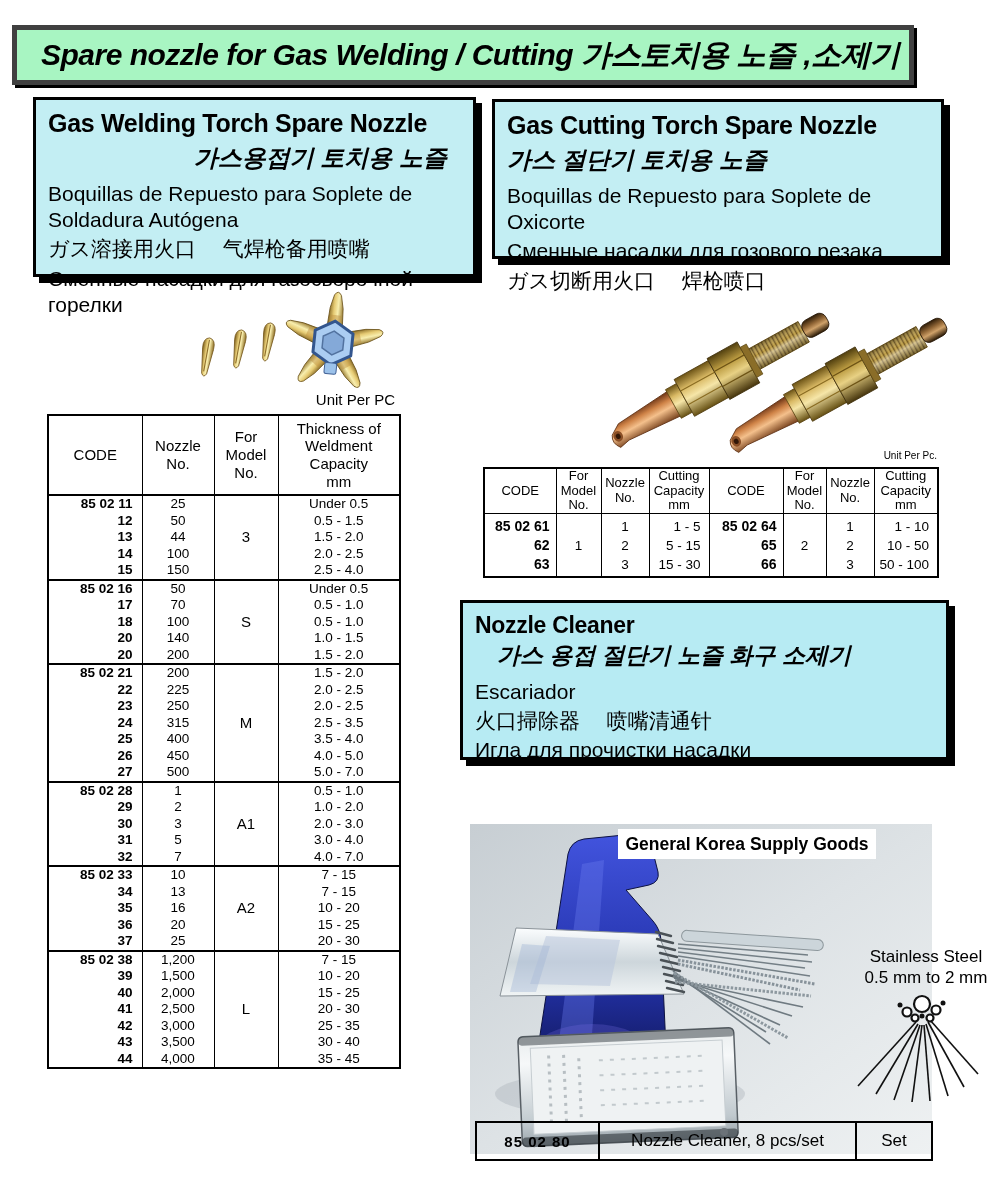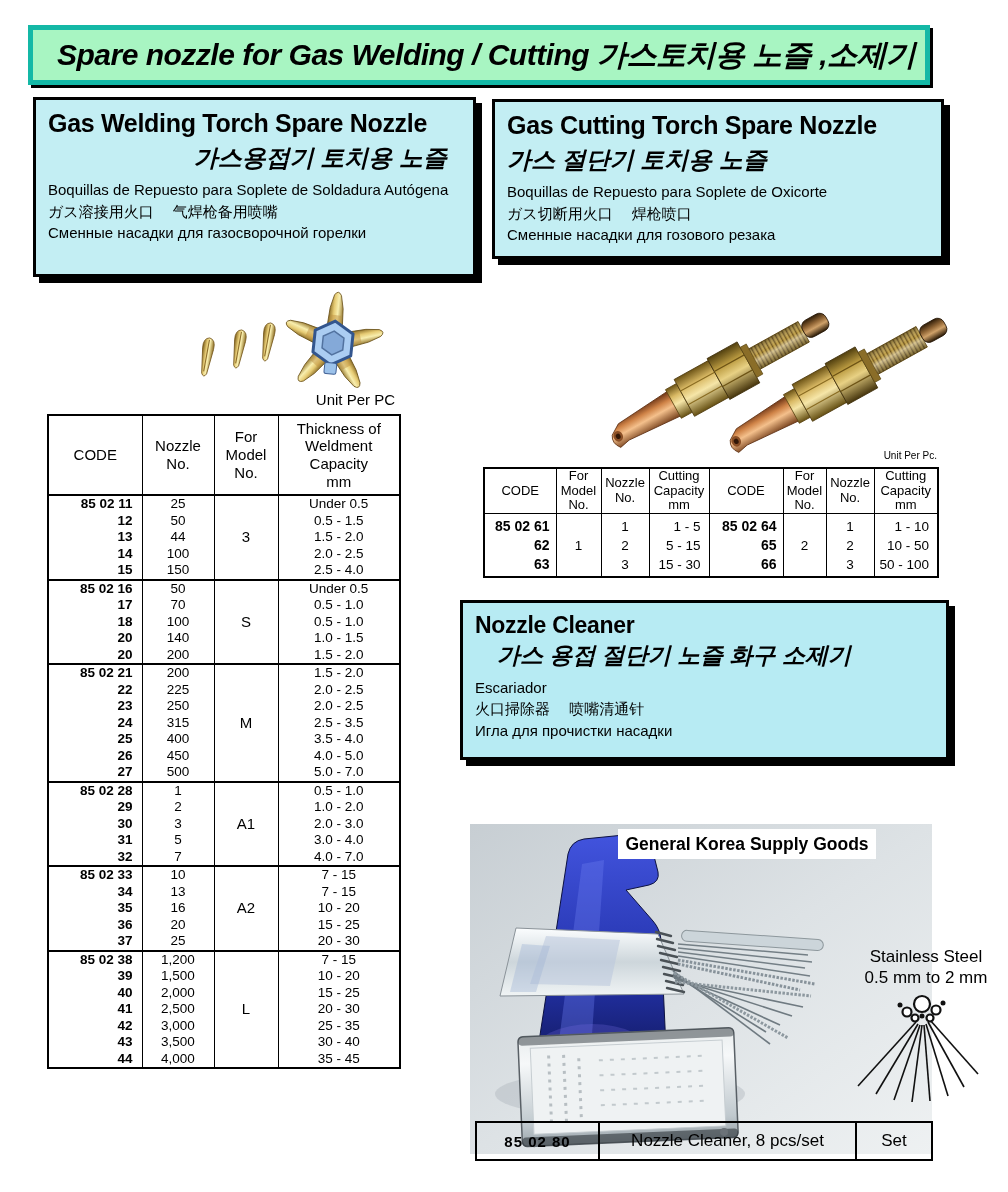--- a/index.html
+++ b/index.html
@@ -1,34 +1,34 @@
 <!DOCTYPE html>
 <html><head>
 <meta charset="utf-8">
 <style>
   html,body{margin:0;padding:0;background:#fff;}
   #page{position:relative;width:1008px;height:1192px;background:#fff;overflow:hidden;
         font-family:"Liberation Sans",sans-serif;color:#000;}
 
   
-  #banner{position:absolute;left:28px;top:25px;width:902px;height:60px;box-sizing:border-box;
-          background:#a8f5c2;border:5px solid #14b8a6;box-shadow:3px 3px 0 #000;
+  #banner{position:absolute;left:12px;top:25px;width:902px;height:60px;box-sizing:border-box;
+          background:#a8f5c2;border:5px solid #404040;box-shadow:3px 3px 0 #000;
           display:flex;align-items:center;padding-left:24px;}
   #banner span{font-size:30px;font-weight:bold;font-style:italic;letter-spacing:-0.5px;white-space:nowrap;}
 
   
   .infobox{position:absolute;box-sizing:border-box;background:#c3eef3;border:3px solid #000;
            box-shadow:6px 6px 0 #000;padding:10px 12px;}
   #welding-box{left:33px;top:97px;width:443px;height:180px;}
   #cutting-box{left:492px;top:99px;width:452px;height:160px;}
   #cleaner-box{left:460px;top:600px;width:489px;height:160px;background:#b7ebf3;}
   .box-title{font-size:25px;font-weight:bold;letter-spacing:-0.3px;line-height:1.1;}
   .box-ko{font-size:24px;font-weight:bold;font-style:italic;margin-top:7px;line-height:1.1;}
   #welding-box .box-ko{text-align:right;padding-right:14px;}
-  .box-line{font-size:15px;margin-top:3px;line-height:1.25;}
+  .box-line{font-size:21px;margin-top:3px;line-height:1.25;}
   .box-line.gap{margin-top:10px;}
   #cleaner-box .box-title{font-size:23px;}
   #cleaner-box .box-ko{font-size:23px;margin-top:5px;margin-left:22px;}
 
   
   #unit-pc{position:absolute;left:230px;top:391px;width:165px;text-align:right;font-size:15px;}
   #unit-pc2{position:absolute;left:797px;top:450px;width:140px;text-align:right;font-size:10px;}
 
   
   #welding-table-wrap{position:absolute;left:47px;top:414px;}
@@ -83,22 +83,22 @@
     <div class="box-ko">가스용접기 토치용 노즐</div>
     <div class="box-line gap">Boquillas de Repuesto para Soplete de Soldadura Autógena</div>
     <div class="box-line">ガス溶接用火口　 气焊枪备用喷嘴</div>
     <div class="box-line">Сменные насадки для газосворочной горелки</div>
   </div>
 
   <div class="infobox" id="cutting-box" style="background: rgb(195, 238, 243);">
     <div class="box-title">Gas Cutting Torch Spare Nozzle</div>
     <div class="box-ko">가스 절단기 토치용 노즐</div>
     <div class="box-line gap">Boquillas de Repuesto para Soplete de Oxicorte</div>
+    <div class="box-line">Сменные насадки для гозового резака</div>
     <div class="box-line">ガス切断用火口　 焊枪喷口</div>
-    <div class="box-line">Сменные насадки для гозового резака</div>
   </div>
 
   <svg id="welding-photo" width="300" height="110" viewBox="0 0 300 110">
     <defs>
       <linearGradient id="wg" x1="0" y1="0" x2="1" y2="0">
         <stop offset="0" stop-color="#7d5f1b"></stop>
           <stop offset="0.35" stop-color="#e6cb74"></stop>
         <stop offset="0.6" stop-color="#f8eeae"></stop>
           <stop offset="1" stop-color="#8a6a20"></stop>
       </linearGradient>

